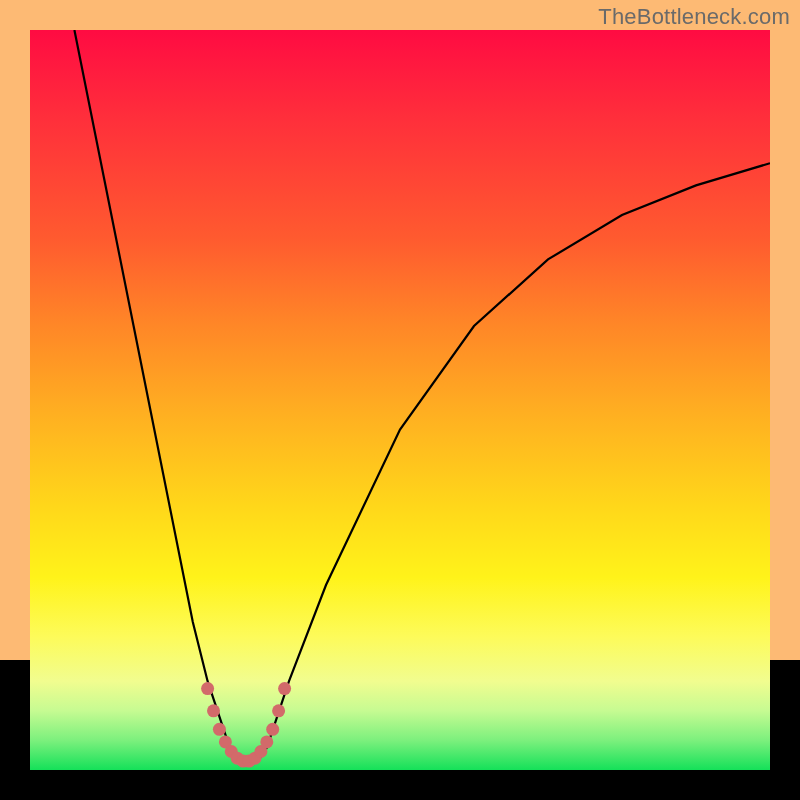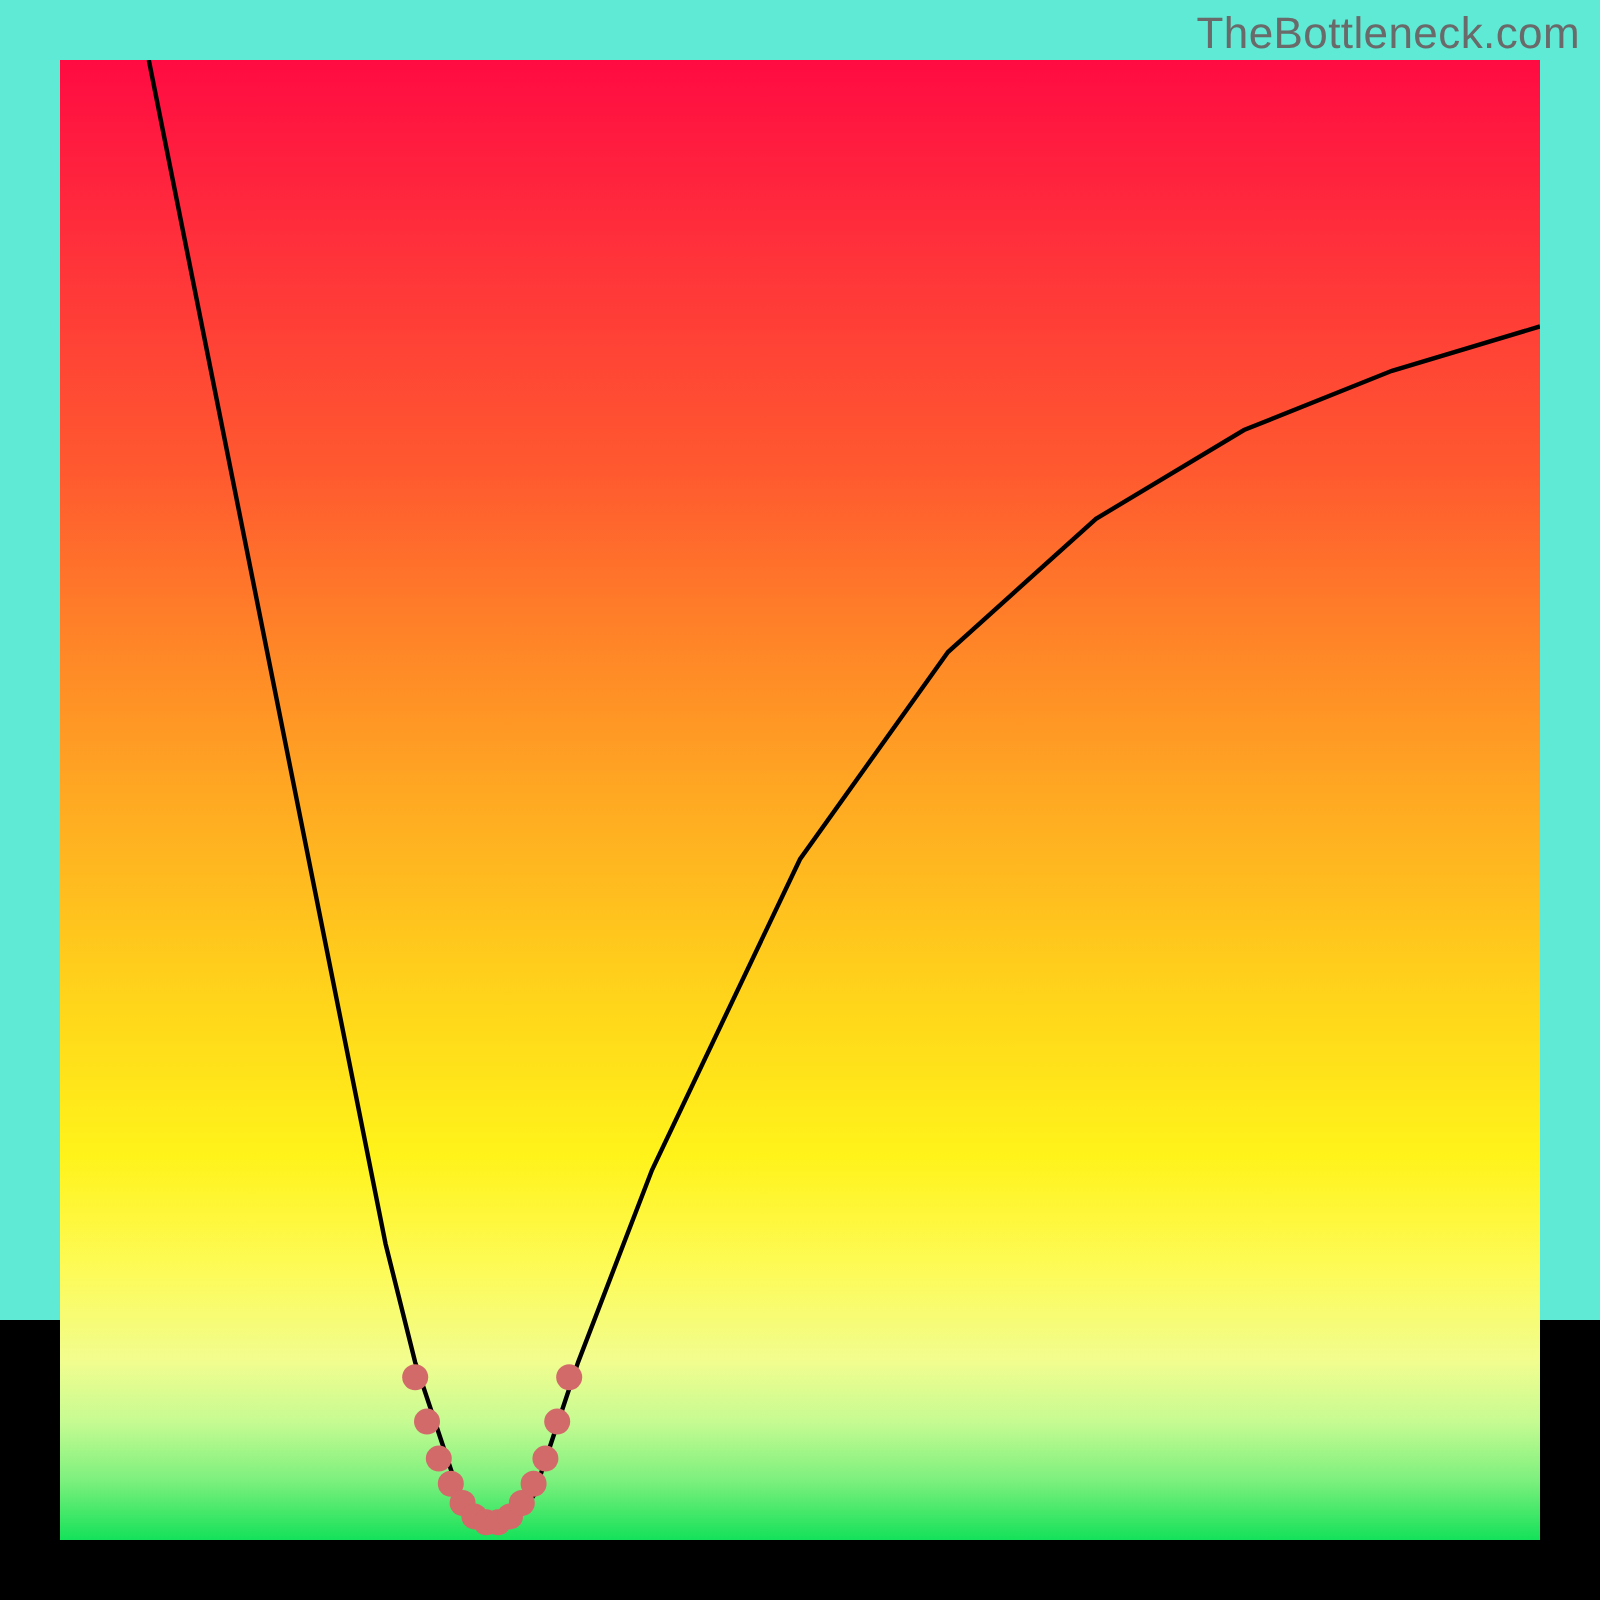--- a/index.html
+++ b/index.html
@@ -8,21 +8,21 @@
     width: 800px;
     height: 800px;
     background: #000;
     overflow: hidden;
     font-family: Arial, Helvetica, sans-serif;
   }
   .frame {
     position: relative;
     width: 800px;
     height: 660px;
-    background: #5eead4;
+    background: #fdba74;
     text-decoration: underline;
   }
   .watermark {
     position: absolute;
     top: 4px;
     right: 10px;
     color: #6a6a6a;
     font-size: 22px;
     font-weight: 500;
     letter-spacing: 0.2px;

